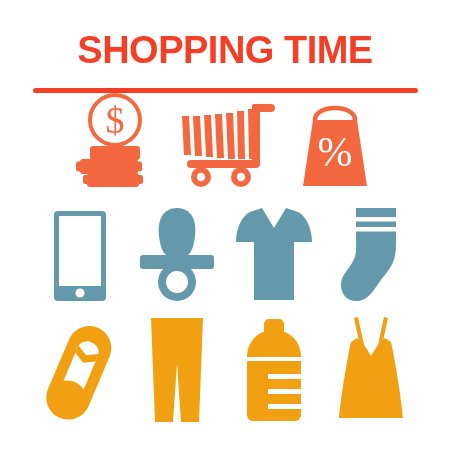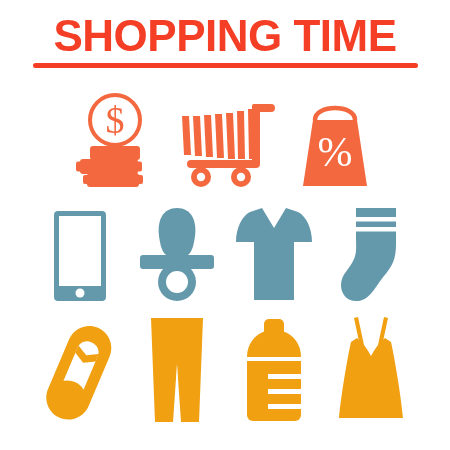--- a/index.html
+++ b/index.html
@@ -24,26 +24,26 @@
   #title-block {
     position: absolute;
     left: 0;
     top: 12px;
     width: 450px;
     text-align: center;
   }
   #poster-title {
     font-family: "Liberation Sans", sans-serif;
     font-weight: bold;
-    font-size: 44px;
+    font-size: 38px;
     letter-spacing: -0.5px;
     line-height: 46px;
     color: #f43f26;
     white-space: nowrap;
-    margin: 1px;
+    margin: 15px;
     padding: 0;
   }
   #title-rule {
     width: 385px;
     height: 5px;
     background: #f43f26;
     border-radius: 3px;
     margin: 4px auto 0 auto;
   }
   

